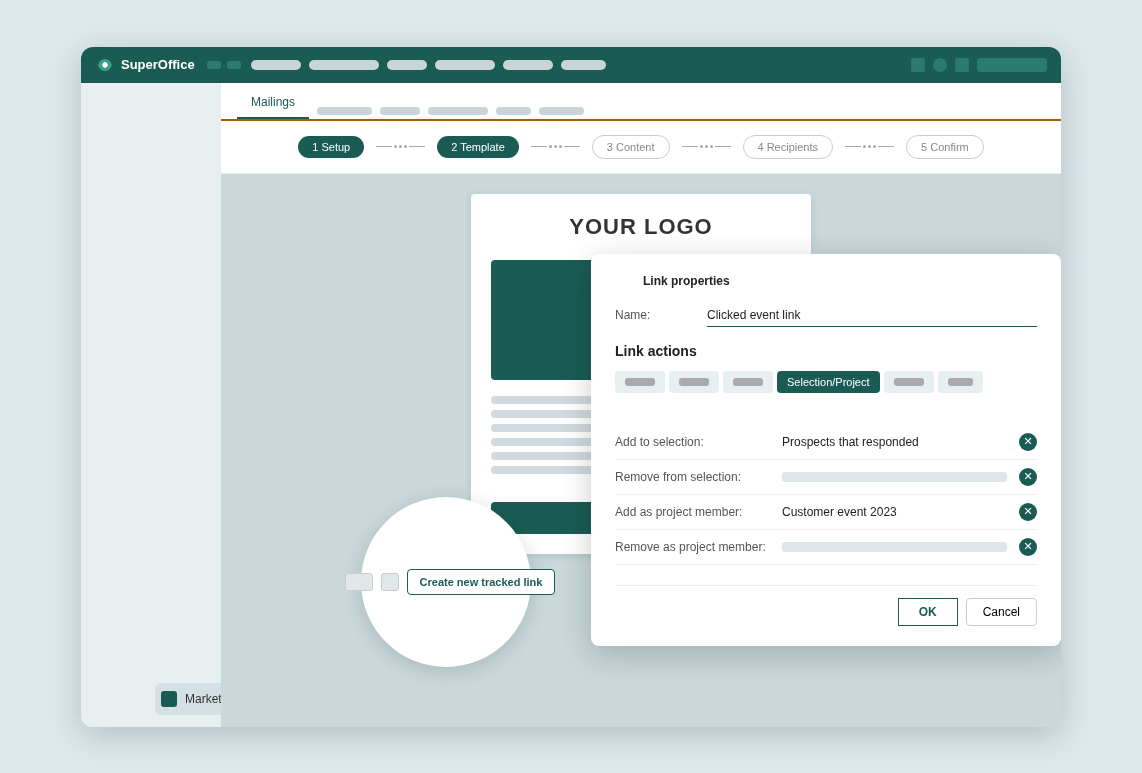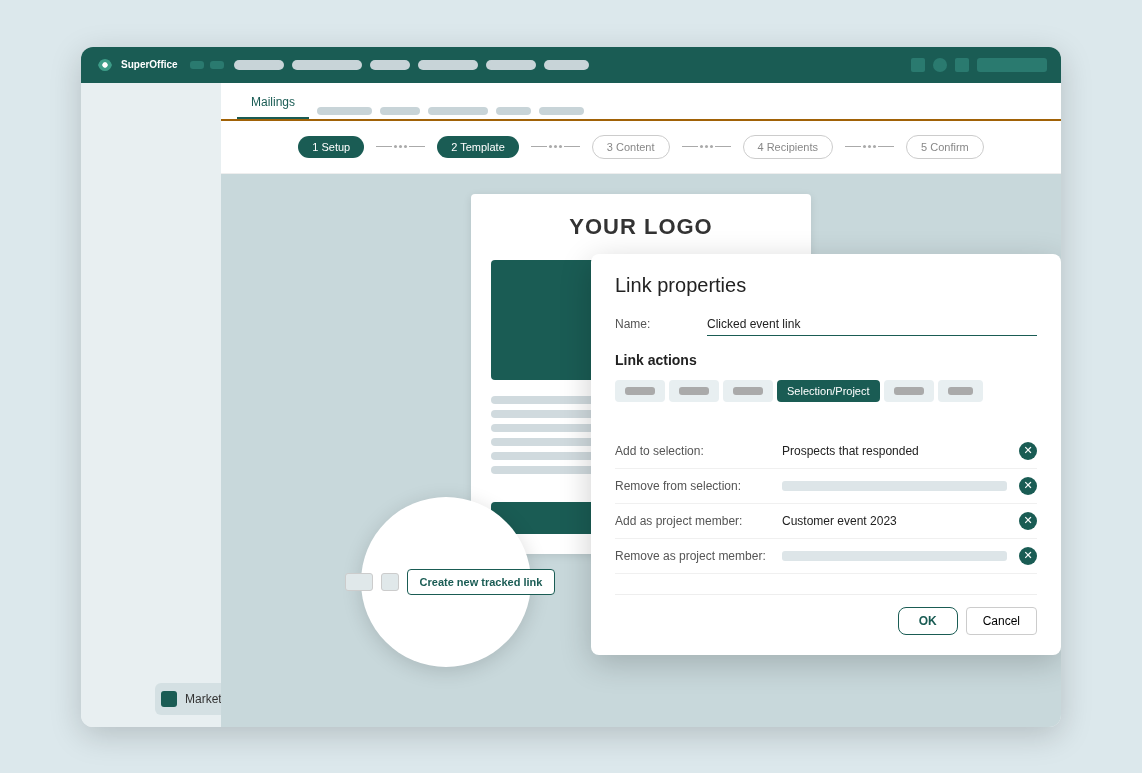--- a/index.html
+++ b/index.html
@@ -33,21 +33,21 @@
       display: flex;
       align-items: center;
       padding: 0 14px;
       flex-shrink: 0;
     }
     .title-bar-logo {
       display: flex;
       align-items: center;
       gap: 6px;
       color: #fff;
-      font-size: 10px;
+      font-size: 13px;
       font-weight: 600;
     }
     .title-bar-logo svg {
       width: 20px;
       height: 20px;
     }
     .title-bar-dots {
       display: flex;
       gap: 6px;
       margin-left: 12px;
@@ -327,24 +327,25 @@
       right: 0;
       top: 80px;
       width: 470px;
       background: #fff;
       border-radius: 8px;
       box-shadow: 0 8px 32px rgba(0,0,0,0.2);
       z-index: 10;
       padding: 20px 24px 20px;
     }
     .dialog-title {
-      font-size: 20px;
-      font-weight: 400;
+      font-size: 12px;
+      font-weight: 700;
       color: #222;
       margin-bottom: 16px;
+      margin-left: 28px;
     }
     .dialog-field {
       display: flex;
       align-items: center;
       gap: 12px;
       margin-bottom: 12px;
     }
     .dialog-label {
       font-size: 12px;
       color: #555;
@@ -436,21 +437,21 @@
       justify-content: flex-end;
       gap: 8px;
       margin-top: 20px;
       padding-top: 12px;
       border-top: 1px solid #eee;
     }
     .btn-ok {
       padding: 6px 20px;
       background: #fff;
       border: 1.5px solid #1a5c54;
-      border-radius: 8px;
+      border-radius: 0;
       font-size: 12px;
       color: #1a5c54;
       font-weight: 600;
       cursor: pointer;
     }
     .btn-cancel {
       padding: 6px 16px;
       background: #fff;
       border: 1.5px solid #ccc;
       border-radius: 4px;

